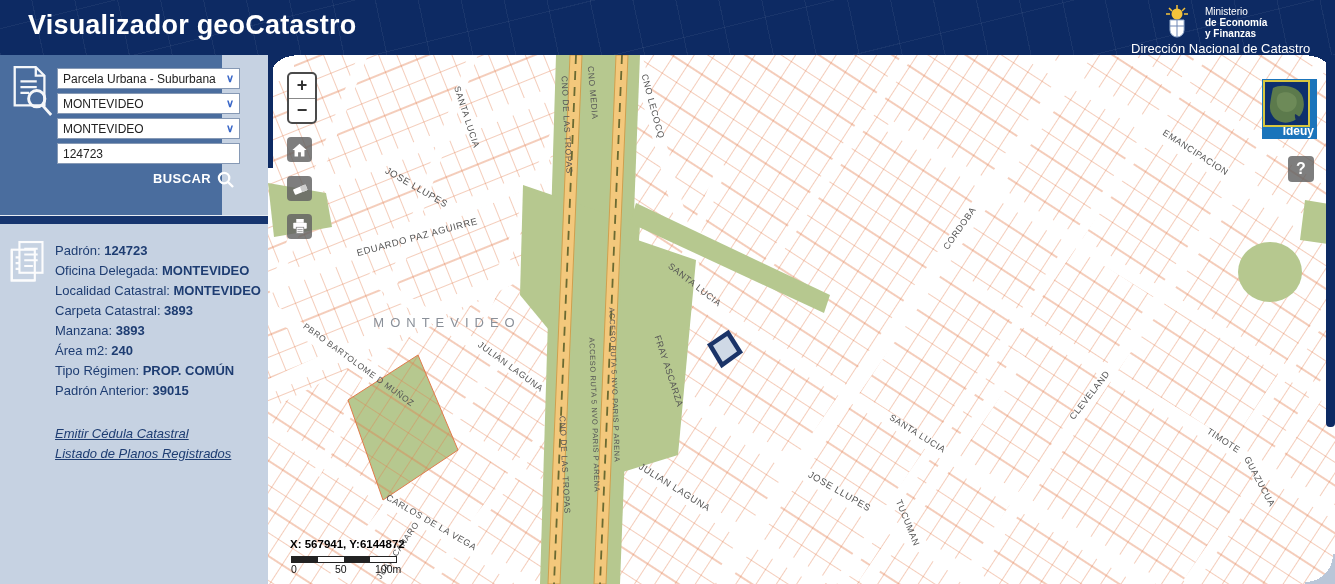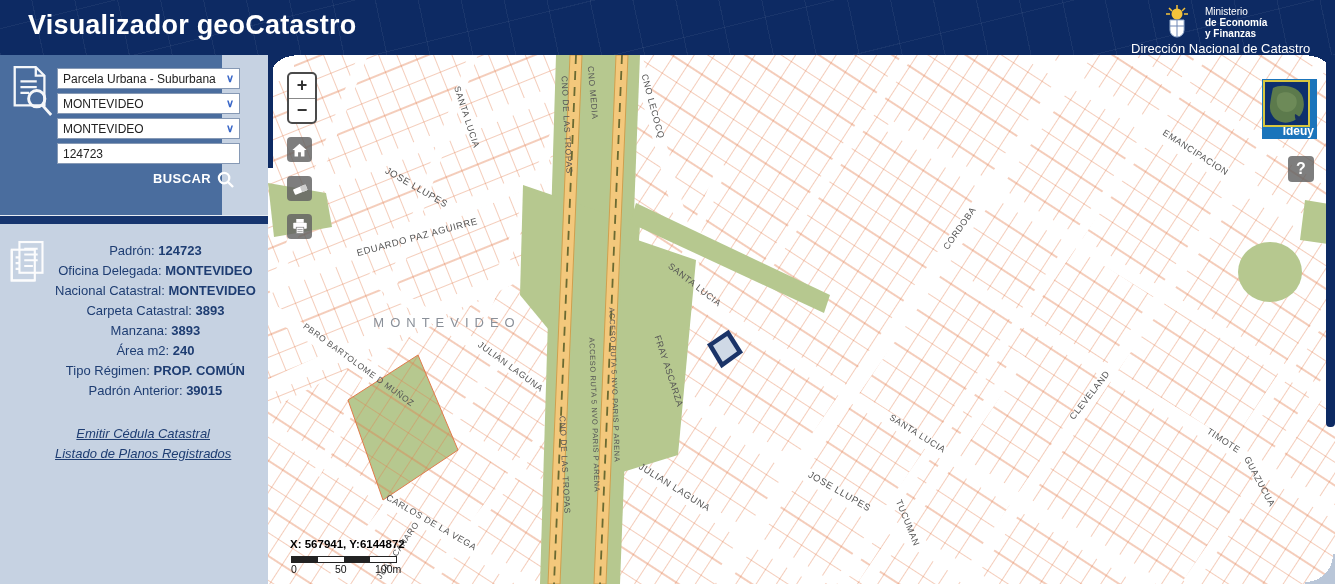--- a/index.html
+++ b/index.html
@@ -24,21 +24,21 @@
   .panel-icon{position:absolute;left:8px;top:10px;opacity:.95;}
   .controls{position:absolute;left:57px;top:13px;width:183px;}
   .select-box{display:flex;justify-content:space-between;align-items:center;background:#fff;
     border:1px solid #8699b5;height:19px;margin-bottom:4px;padding:0 5px;font-size:12px;color:#222;cursor:pointer;}
   .chev{color:#3a67c8;font-weight:bold;font-size:11px;}
   .text-input{width:171px;height:17px;border:1px solid #8699b5;font-size:12px;color:#222;
     padding:1px 5px;font-family:"Liberation Sans",sans-serif;}
   .buscar{display:flex;align-items:flex-start;gap:6px;float:right;margin-top:6px;background:none;border:none;
     color:#fff;font-weight:bold;font-size:13px;letter-spacing:.4px;cursor:pointer;font-family:"Liberation Sans",sans-serif;}
   .divider{position:absolute;left:0;top:160px;width:268px;height:8px;background:#16356f;border-top:1px solid #e8edf4;}
-  .info-panel{position:absolute;left:0;top:168px;width:292px;height:361px;text-align:center;}
+  .info-panel{position:absolute;left:0;top:168px;width:292px;height:361px;}
   .info-icon{position:absolute;left:6px;top:15px;opacity:.95;}
   .info-rows{position:absolute;left:55px;top:18px;font-size:13px;color:#1e3d72;}
   .info-row{height:20px;line-height:20px;white-space:nowrap;}
   .info-links{position:absolute;left:55px;top:203px;font-size:13px;}
   .info-link{display:block;height:19.5px;color:#1e3d72;font-style:italic;text-decoration:underline;cursor:pointer;white-space:nowrap;}
 
   
   .map{position:absolute;left:268px;top:55px;width:1067px;height:529px;background:#fff;overflow:hidden;}
   .street-label{fill:#555;font-family:"Liberation Sans",sans-serif;letter-spacing:.6px;}
   .locality{fill:#8a9099;font-size:13px;letter-spacing:6px;font-family:"Liberation Sans",sans-serif;}
@@ -137,21 +137,21 @@
       <svg class="info-icon" width="48" height="58" viewBox="0 0 50 60" fill="none" stroke="#ffffff" stroke-width="2.2">
         <rect x="14" y="4" width="24" height="32"></rect>
         <path d="M19 11h14M19 17h14M19 23h14M19 29h9"></path>
         <rect x="6" y="12" width="24" height="32" fill="#4a6d9e" fill-opacity="0"></rect>
         <path d="M6 12v32h24"></path>
         <path d="M10 20h4M10 26h4M10 32h4"></path>
       </svg>
       <div class="info-rows" id="info-rows">
           <div class="info-row"><span>Padrón: </span><b>124723</b></div>
           <div class="info-row"><span>Oficina Delegada: </span><b>MONTEVIDEO</b></div>
-          <div class="info-row"><span>Nacional Catastral: </span><b>MONTEVIDEO</b></div>
+          <div class="info-row"><span>Localidad Catastral: </span><b>MONTEVIDEO</b></div>
           <div class="info-row"><span>Carpeta Catastral: </span><b>3893</b></div>
           <div class="info-row"><span>Manzana: </span><b>3893</b></div>
           <div class="info-row"><span>Área m2: </span><b>240</b></div>
           <div class="info-row"><span>Tipo Régimen: </span><b>PROP. COMÚN</b></div>
           <div class="info-row"><span>Padrón Anterior: </span><b>39015</b></div>
         </div>
       <div class="info-links" id="info-links">
           <a class="info-link" href="#">Emitir Cédula Catastral</a>
           <a class="info-link" href="#">Listado de Planos Registrados</a>
         </div>

